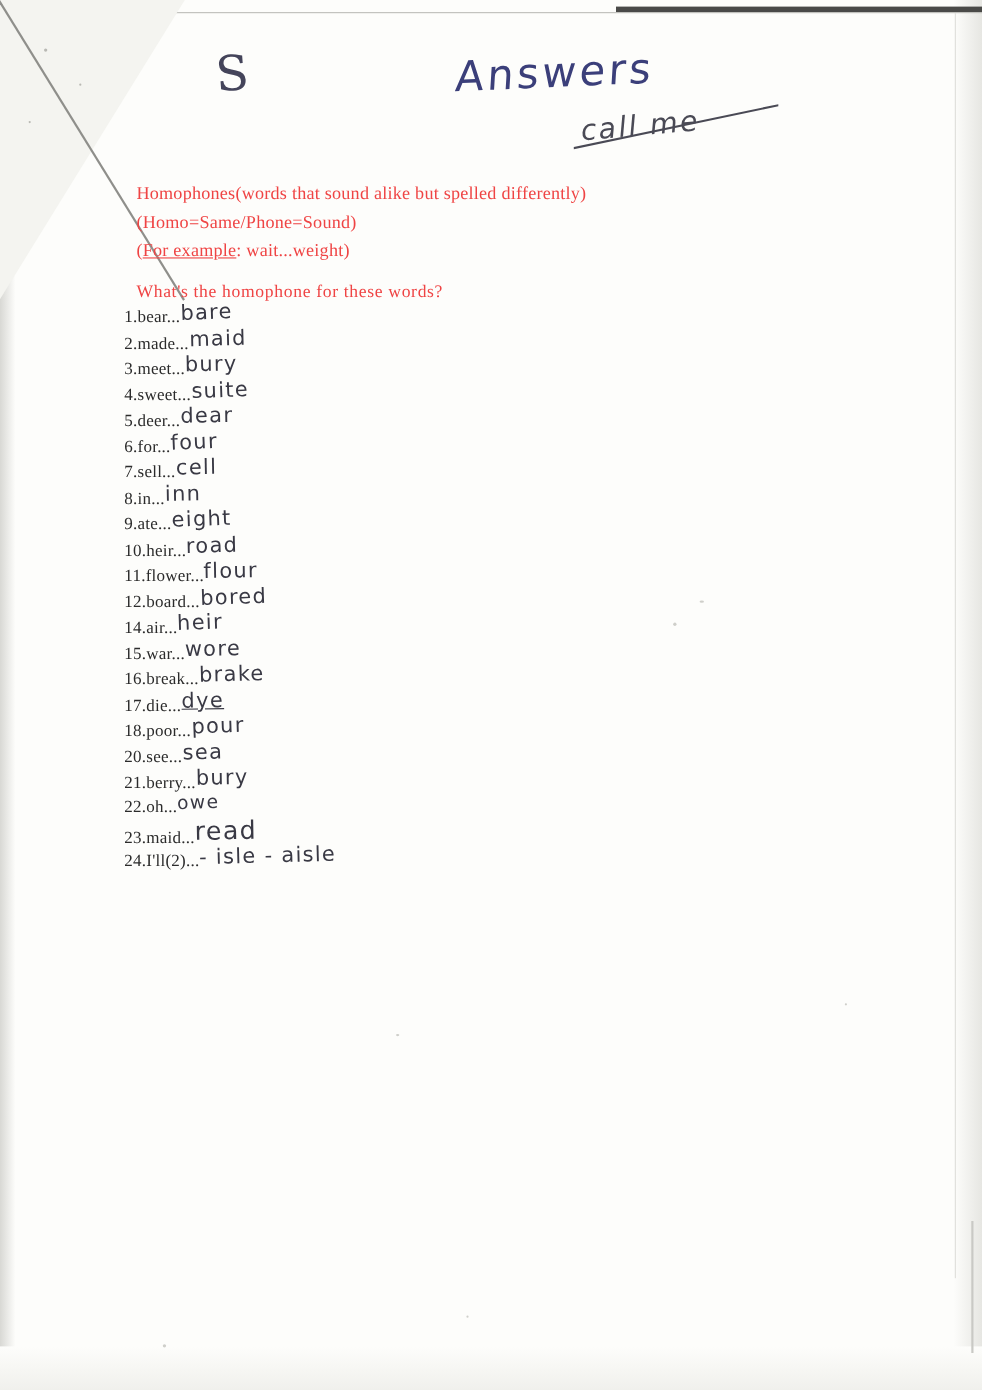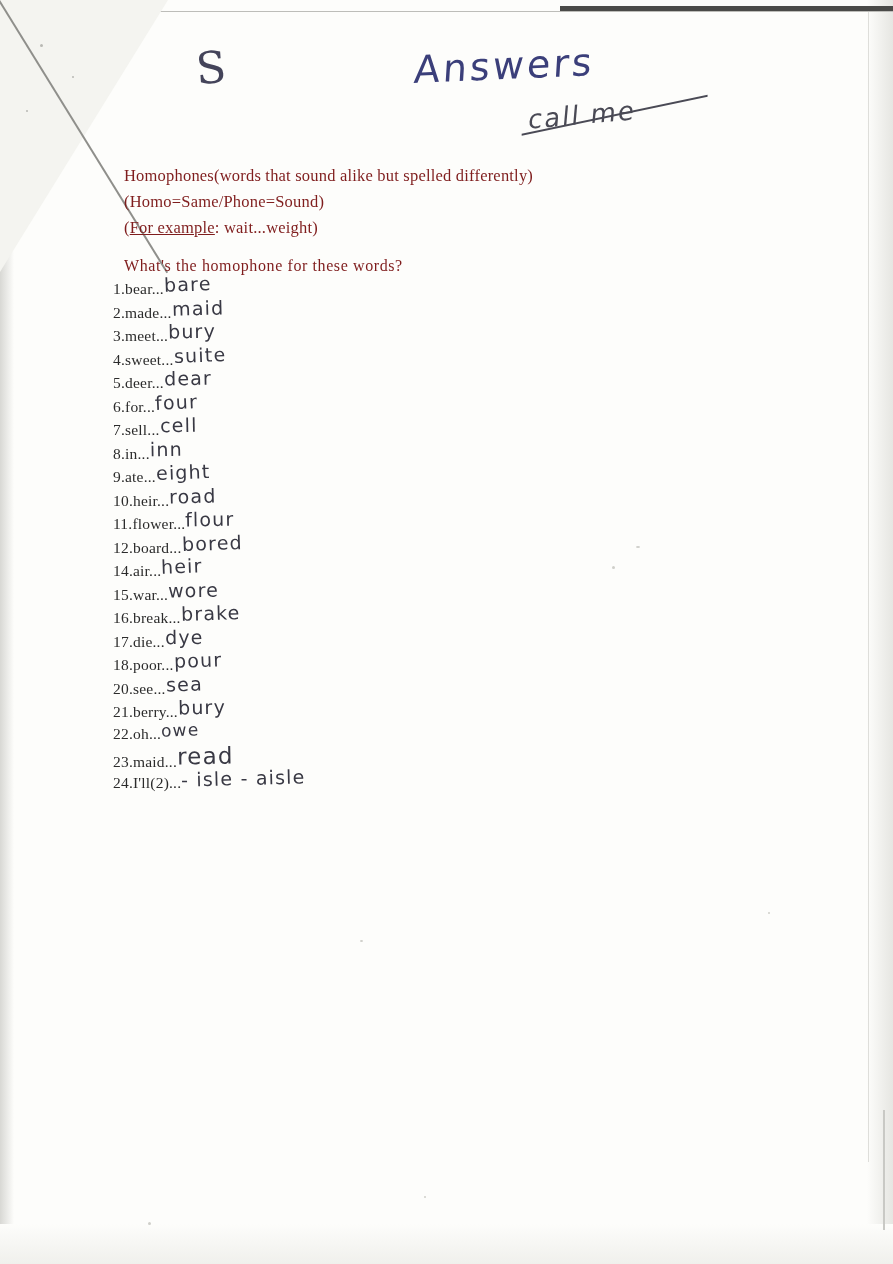--- a/index.html
+++ b/index.html
@@ -136,21 +136,21 @@
     left: -6px; top: 17px;
     width: 186px; height: 2px;
     background: #4a4a55;
     transform: rotate(-7deg);
   }
 
   
   .typed {
     position: absolute;
     font-family: "Liberation Serif", serif;
-    color: #7f1d1d;
+    color: #ef4444;
   }
   .intro {
     left: 124px; top: 163px;
     width: 640px;
     font-size: 16.5px;
     line-height: 26px;
     letter-spacing: 0.2px;
   }
   .intro .u { text-decoration: underline; }
 
@@ -195,21 +195,21 @@
   .r7 .ans  { transform: rotate(-1deg);   display:inline-block; }
   .r8 .ans  { transform: rotate(-1deg);   display:inline-block; }
   .r9 .ans  { transform: rotate(-2deg);   display:inline-block; }
   .r10 .ans { transform: rotate(-1.5deg); display:inline-block; }
   .r11 .ans { transform: rotate(-1deg);   display:inline-block; }
   .r12 .ans { transform: rotate(-2deg);   display:inline-block; }
   .r13 .ans { transform: rotate(-1deg);   display:inline-block; }
   .r14 .ans { transform: rotate(-2deg);   display:inline-block; }
   .r15 .ans { transform: rotate(-1deg);   display:inline-block; }
   .r16 .ans { transform: rotate(-1.5deg); display:inline-block; }
-  .r17 .ans { transform: rotate(-1deg);   display:inline-block; }
+  .r17 .ans { transform: rotate(-1deg);   display:inline-block;text-decoration:underline; }
   .r18 .ans { transform: rotate(-2deg);   display:inline-block; }
   .r19 .ans { transform: rotate(-1deg);   display:inline-block; }
   .r20 .ans { transform: rotate(-1.5deg); display:inline-block; }
   .r21 .ans { transform: rotate(-1deg);   display:inline-block; }
   .r22 .ans { transform: rotate(-2deg);   display:inline-block; font-size:17px; }
   .r23 .ans { transform: rotate(-1deg);   display:inline-block; font-size:23px; }
   .r24 .ans { transform: rotate(-1.5deg); display:inline-block; }
 
   .speck {
     position: absolute;

